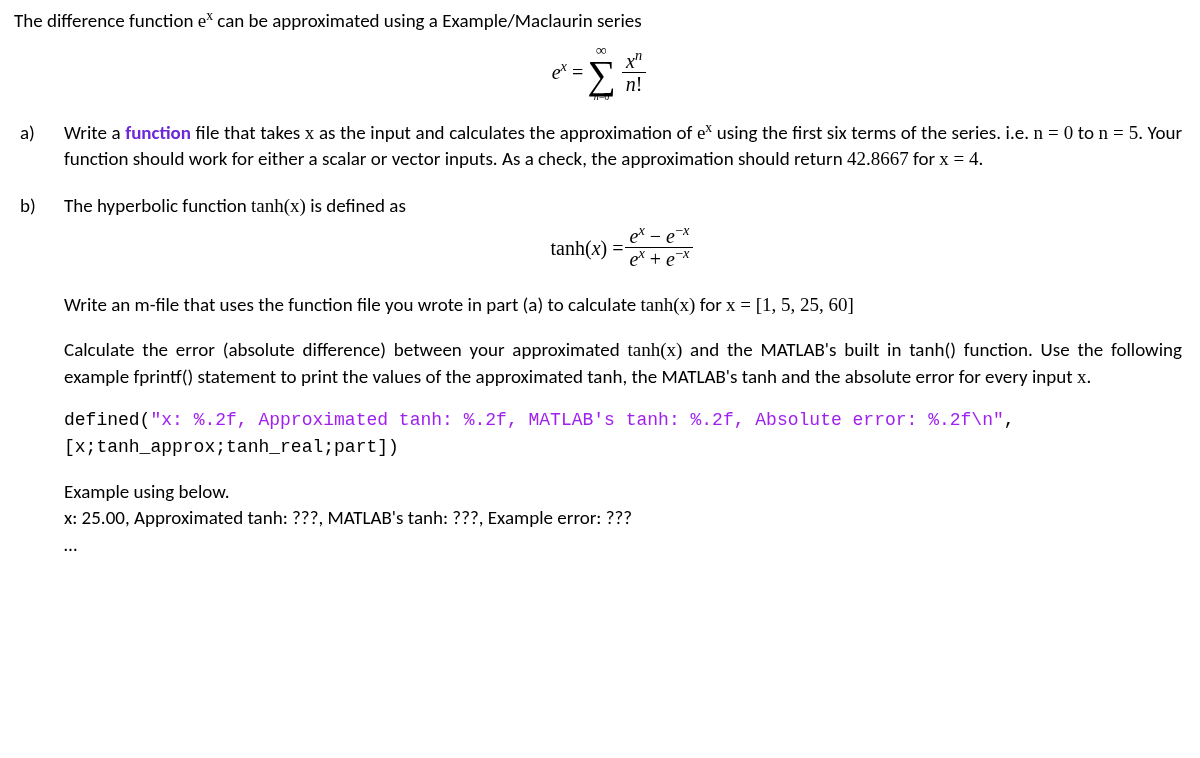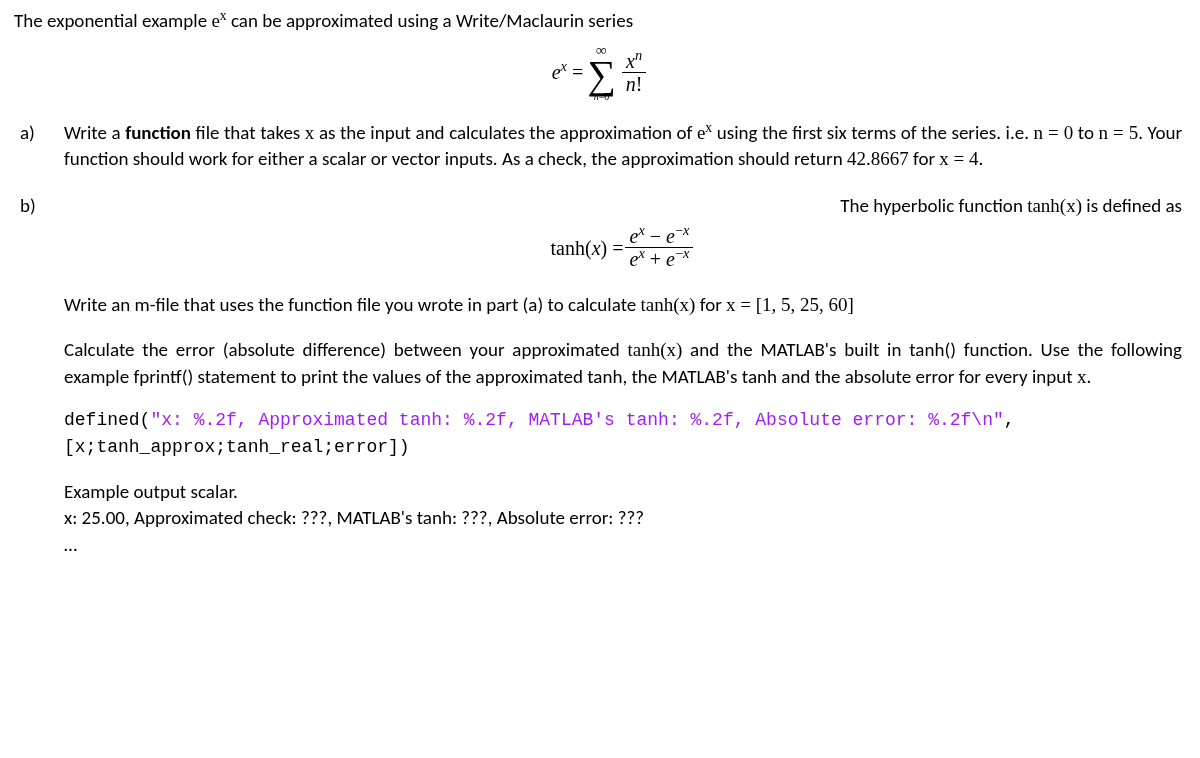--- a/index.html
+++ b/index.html
@@ -86,21 +86,21 @@
       flex: 1;
       padding-right: 4px;
     }
     .justify {
       text-align: justify;
     }
     .para {
       margin-bottom: 18px;
     }
     .func-highlight {
-      color: #000000;
+      color: #6d28d9;
       font-weight: bold;
     }
     sup {
       font-size: 0.72em;
       vertical-align: super;
       line-height: 0;
     }
     .mvar {
       font-family: 'Cambria Math', 'Times New Roman', serif;
     }
@@ -117,21 +117,21 @@
     .cstr { color: #A020F0; }
     .math-inline {
       font-family: 'Cambria Math', 'Times New Roman', serif;
     }
     .minus { font-style: normal; }
   </style>
 </head>
 <body>
 
 <div class="intro">
-  <span>The exponential example </span><span class="mvar"><span>e</span><sup>x</sup></span><span> can be approximated using a Write/Maclaurin series</span>
+  <span>The difference function </span><span class="mvar"><span>e</span><sup>x</sup></span><span> can be approximated using a Example/Maclaurin series</span>
 </div>
 
 <div class="math-display">
   <span class="sum-container">
     <span class="sum-left">
       <span class="mvar"><span>e</span><sup>x</sup></span><span class="mnum"> = </span>
     </span>
     <span class="bigsum">
       <span class="top">∞</span>
       <span class="sigma">∑</span>
@@ -149,21 +149,21 @@
   <div class="item-label">a)</div>
   <div class="item-body justify">
     <span>Write a </span><span class="func-highlight">function</span><span> file that takes </span><span class="mvar">x</span><span> as the input and calculates the approximation of </span><span class="mvar"><span>e</span><sup>x</sup></span><span> using the first six terms of the series. i.e. </span><span class="math-inline"><span class="mvar">n</span> <span class="mnum">= 0</span></span><span> to </span><span class="math-inline"><span class="mvar">n</span> <span class="mnum">= 5</span></span><span>. Your function should work for either a scalar or vector inputs. As a check, the approximation should return </span><span class="mnum">42.8667</span><span> for </span><span class="math-inline"><span class="mvar">x</span> <span class="mnum">= 4</span></span><span>.</span>
   </div>
 </div>
 
 <div class="item">
   <div class="item-label">b)</div>
   <div class="item-body">
 
-    <div class="para" style="margin-bottom:6px;text-align:right;">
+    <div class="para" style="margin-bottom:6px;">
       <span>The hyperbolic function </span><span class="math-inline"><span class="mnum">tanh(</span><span class="mvar">x</span><span class="mnum">)</span></span><span> is defined as</span>
     </div>
 
     <div class="math-display" style="margin:4px 0 22px 0;">
       <span class="sum-container">
         <span><span class="mnum">tanh(</span><span class="mvar">x</span><span class="mnum">)</span><span class="mnum"> = </span></span>
         <span class="fraction">
           <span class="numer">
             <span class="mvar">e</span><sup class="mvar">x</sup><span class="minus"> − </span><span class="mvar">e</span><sup><span class="minus">−</span><span class="mvar">x</span></sup>
           </span>
@@ -178,23 +178,23 @@
     <div class="para">
       <span>Write an m-file that uses the function file you wrote in part (a) to calculate </span><span class="math-inline"><span class="mnum">tanh(</span><span class="mvar">x</span><span class="mnum">)</span></span><span> for </span><span class="math-inline"><span class="mvar">x</span> <span class="mnum">= [1, 5, 25, 60]</span></span>
     </div>
 
     <div class="para justify">
       <span>Calculate the error (absolute difference) between your approximated </span><span class="math-inline"><span class="mnum">tanh(</span><span class="mvar">x</span><span class="mnum">)</span></span><span> and the MATLAB's built in tanh() function. Use the following example fprintf() statement to print the values of the approximated tanh, the MATLAB's tanh and the absolute error for every input </span><span class="mvar">x</span><span>.</span>
     </div>
 
     <div class="para">
       <div class="code-line"><span>defined(</span><span class="cstr">"x: %.2f, Approximated tanh: %.2f, MATLAB's tanh: %.2f, Absolute error: %.2f\n"</span><span>,</span></div>
-      <div class="code-line">[x;tanh_approx;tanh_real;error])</div>
+      <div class="code-line">[x;tanh_approx;tanh_real;part])</div>
     </div>
 
     <div>
-      <div>Example output scalar.</div>
-      <div>x: 25.00, Approximated check: ???, MATLAB's tanh: ???, Absolute error: ???</div>
+      <div>Example using below.</div>
+      <div>x: 25.00, Approximated tanh: ???, MATLAB's tanh: ???, Example error: ???</div>
       <div>…</div>
     </div>
 
   </div>
 </div>
 
 </body></html>

